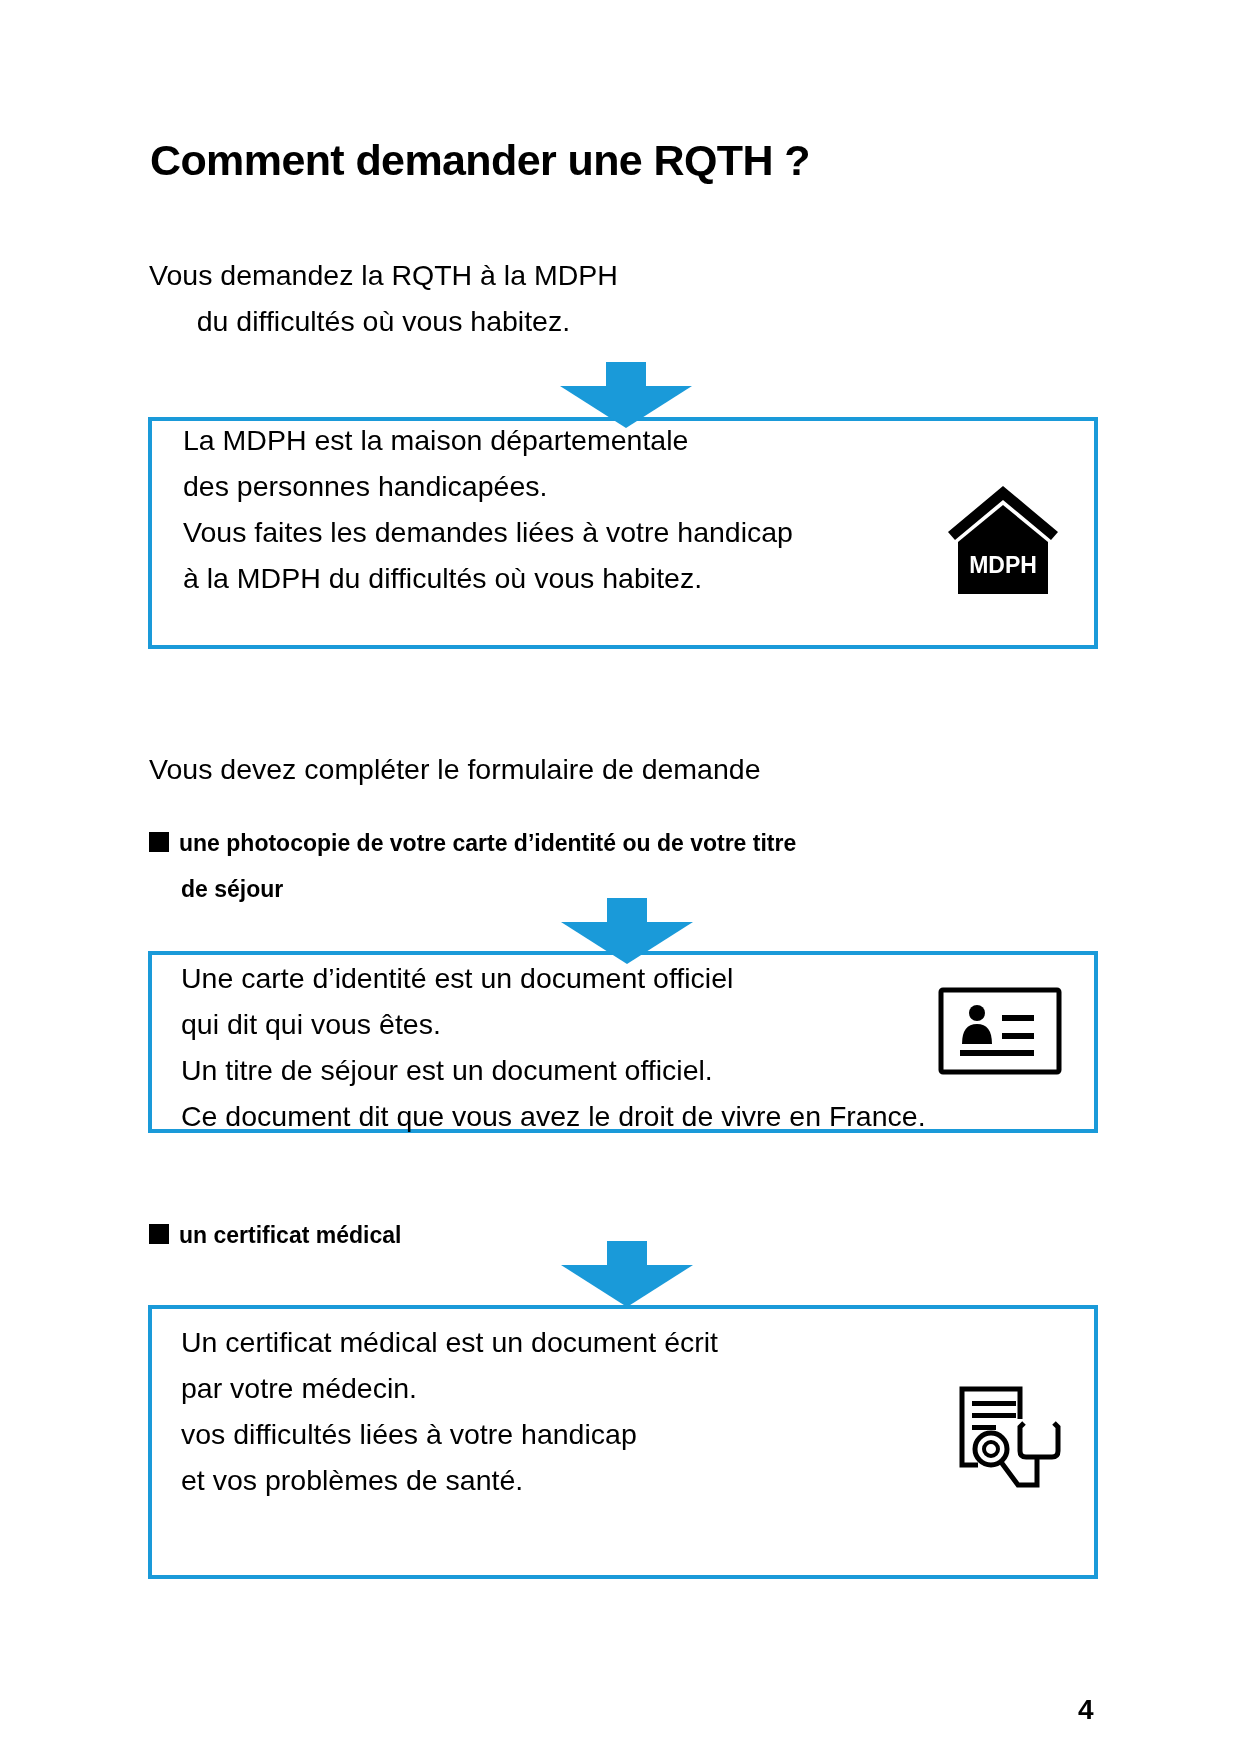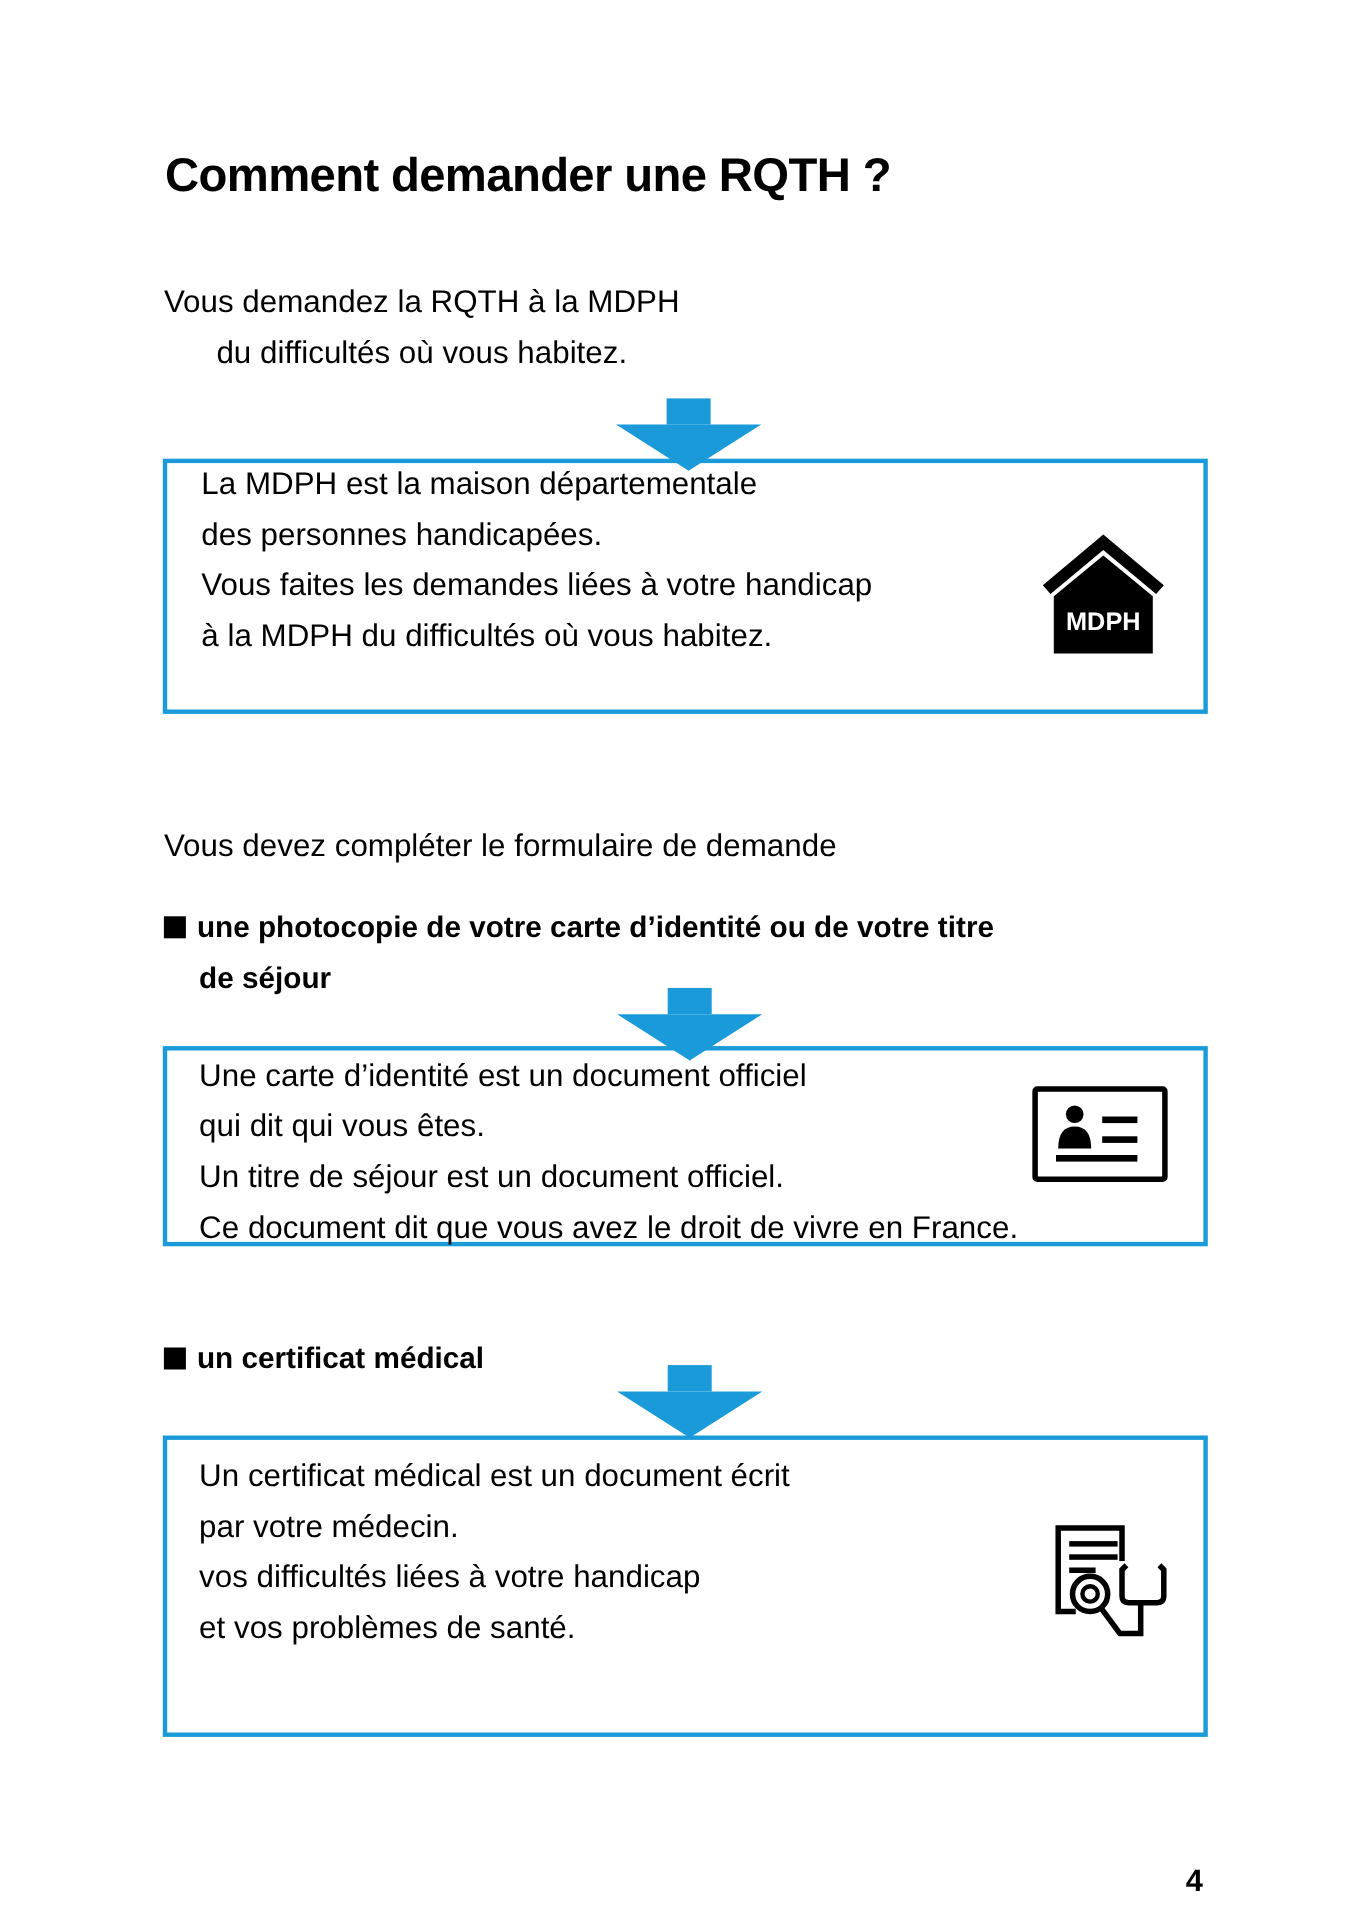--- a/index.html
+++ b/index.html
@@ -7,21 +7,21 @@
          font-family: "Liberation Sans", sans-serif; color: #000; }
   .abs { position: absolute; }
   .title { left: 150px; top: 136px; font-size: 43px; font-weight: bold;
            letter-spacing: -0.6px; white-space: nowrap; }
   .para { left: 149px; font-size: 28.5px; line-height: 46px; white-space: nowrap; text-align: center; }
   .para div { height: 46px; }
   .box { border: 4px solid #1a9ad9; box-sizing: border-box; left: 148px; width: 950px; background: #fff; }
   .box-text { position: absolute; font-size: 28.5px; line-height: 46px; white-space: nowrap; }
   .box-text div { height: 46px; }
   .arrow { width: 132px; height: 70px; }
-  .bullet { left: 149px; font-size: 27px; font-weight: bold; line-height: 46px; white-space: nowrap; }
+  .bullet { left: 149px; font-size: 23px; font-weight: bold; line-height: 46px; white-space: nowrap; }
   .bullet .sq { display: inline-block; width: 20px; height: 20px; background: #000; margin-right: 10px; vertical-align: -1px; }
   .bullet .cont { padding-left: 32px; }
   .icon { position: absolute; }
   .page-num { left: 1078px; top: 1694px; font-size: 28px; font-weight: bold; }
 </style>
 </head>
 <body>
 
 <div class="abs title">Comment demander une RQTH ?</div>
 

